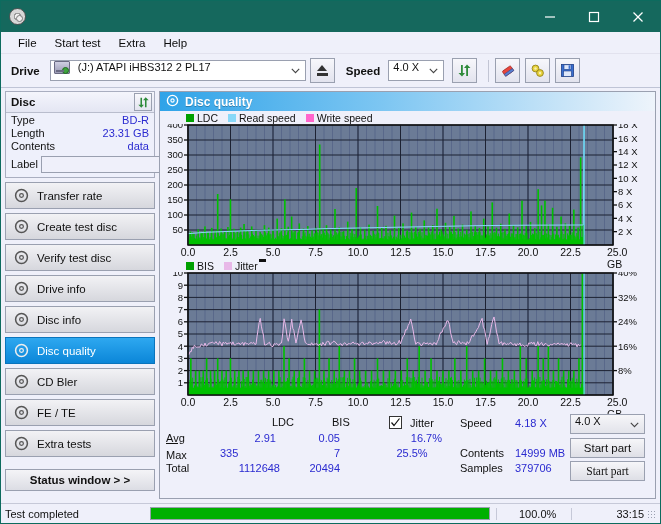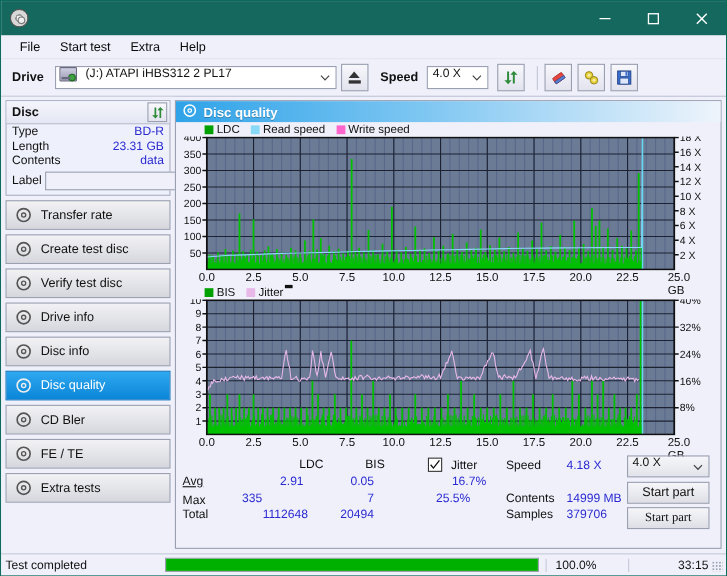--- a/index.html
+++ b/index.html
@@ -172,21 +172,21 @@
 
   
   #statusbar {
     position:absolute; left:0; bottom:0; width:659px; height:20px;
     background:#eff0fa; border-top:1px solid #c6c9d8;
     display:flex; align-items:center; font-size:11px; color:#111;
   }
   #statusbar .sbtext { width: 149px; padding-left: 4px; }
   #statusbar .pbar { width: 340px; height:13px; border:1px solid #9aa0b0; background:#fff; position:relative; }
   #statusbar .pfill { position:absolute; left:0; top:0; bottom:0; background:#00b000; }
-  #statusbar .pct { width: 75px; padding-left: 8px; border-left:1px solid #c6c9d8; margin-left:6px;}
+  #statusbar .pct { width: 75px; padding-left: 22px; border-left:1px solid #c6c9d8; margin-left:6px;}
   #statusbar .time { flex:1; text-align:right; padding-right: 16px; border-left:1px solid #c6c9d8;}
   .grip { position:absolute; right:3px; bottom:3px; width:10px; height:10px;
      background-image: radial-gradient(#9aa0b0 40%, transparent 41%);
      background-size: 3px 3px; }
 </style>
 </head>
 <body>
 
 <div id="app">
 
@@ -392,20 +392,21 @@
       <div class="navbtn">
         <span class="nico">
           <svg width="15" height="15" viewBox="0 0 16 16">
               <circle cx="8" cy="8" r="6.3" fill="none" stroke="#555" stroke-width="1.6"></circle>
               <circle cx="8" cy="8" r="2" fill="none" stroke="#555" stroke-width="1.3"></circle>
             </svg>
         </span>
         <span>Extra tests</span>
       </div>
 
+      <div class="statusbtn">Status window &gt; &gt;</div>
     </div>
 
     <div id="content">
       <div id="panel-dq">
 
         <div id="dq-head">
           <span>
             <svg width="13" height="13" viewBox="0 0 16 16">
                 <circle cx="8" cy="8" r="6.3" fill="none" stroke="#fff" stroke-width="1.7"></circle>
                 <circle cx="8" cy="8" r="2" fill="none" stroke="#fff" stroke-width="1.4"></circle>

